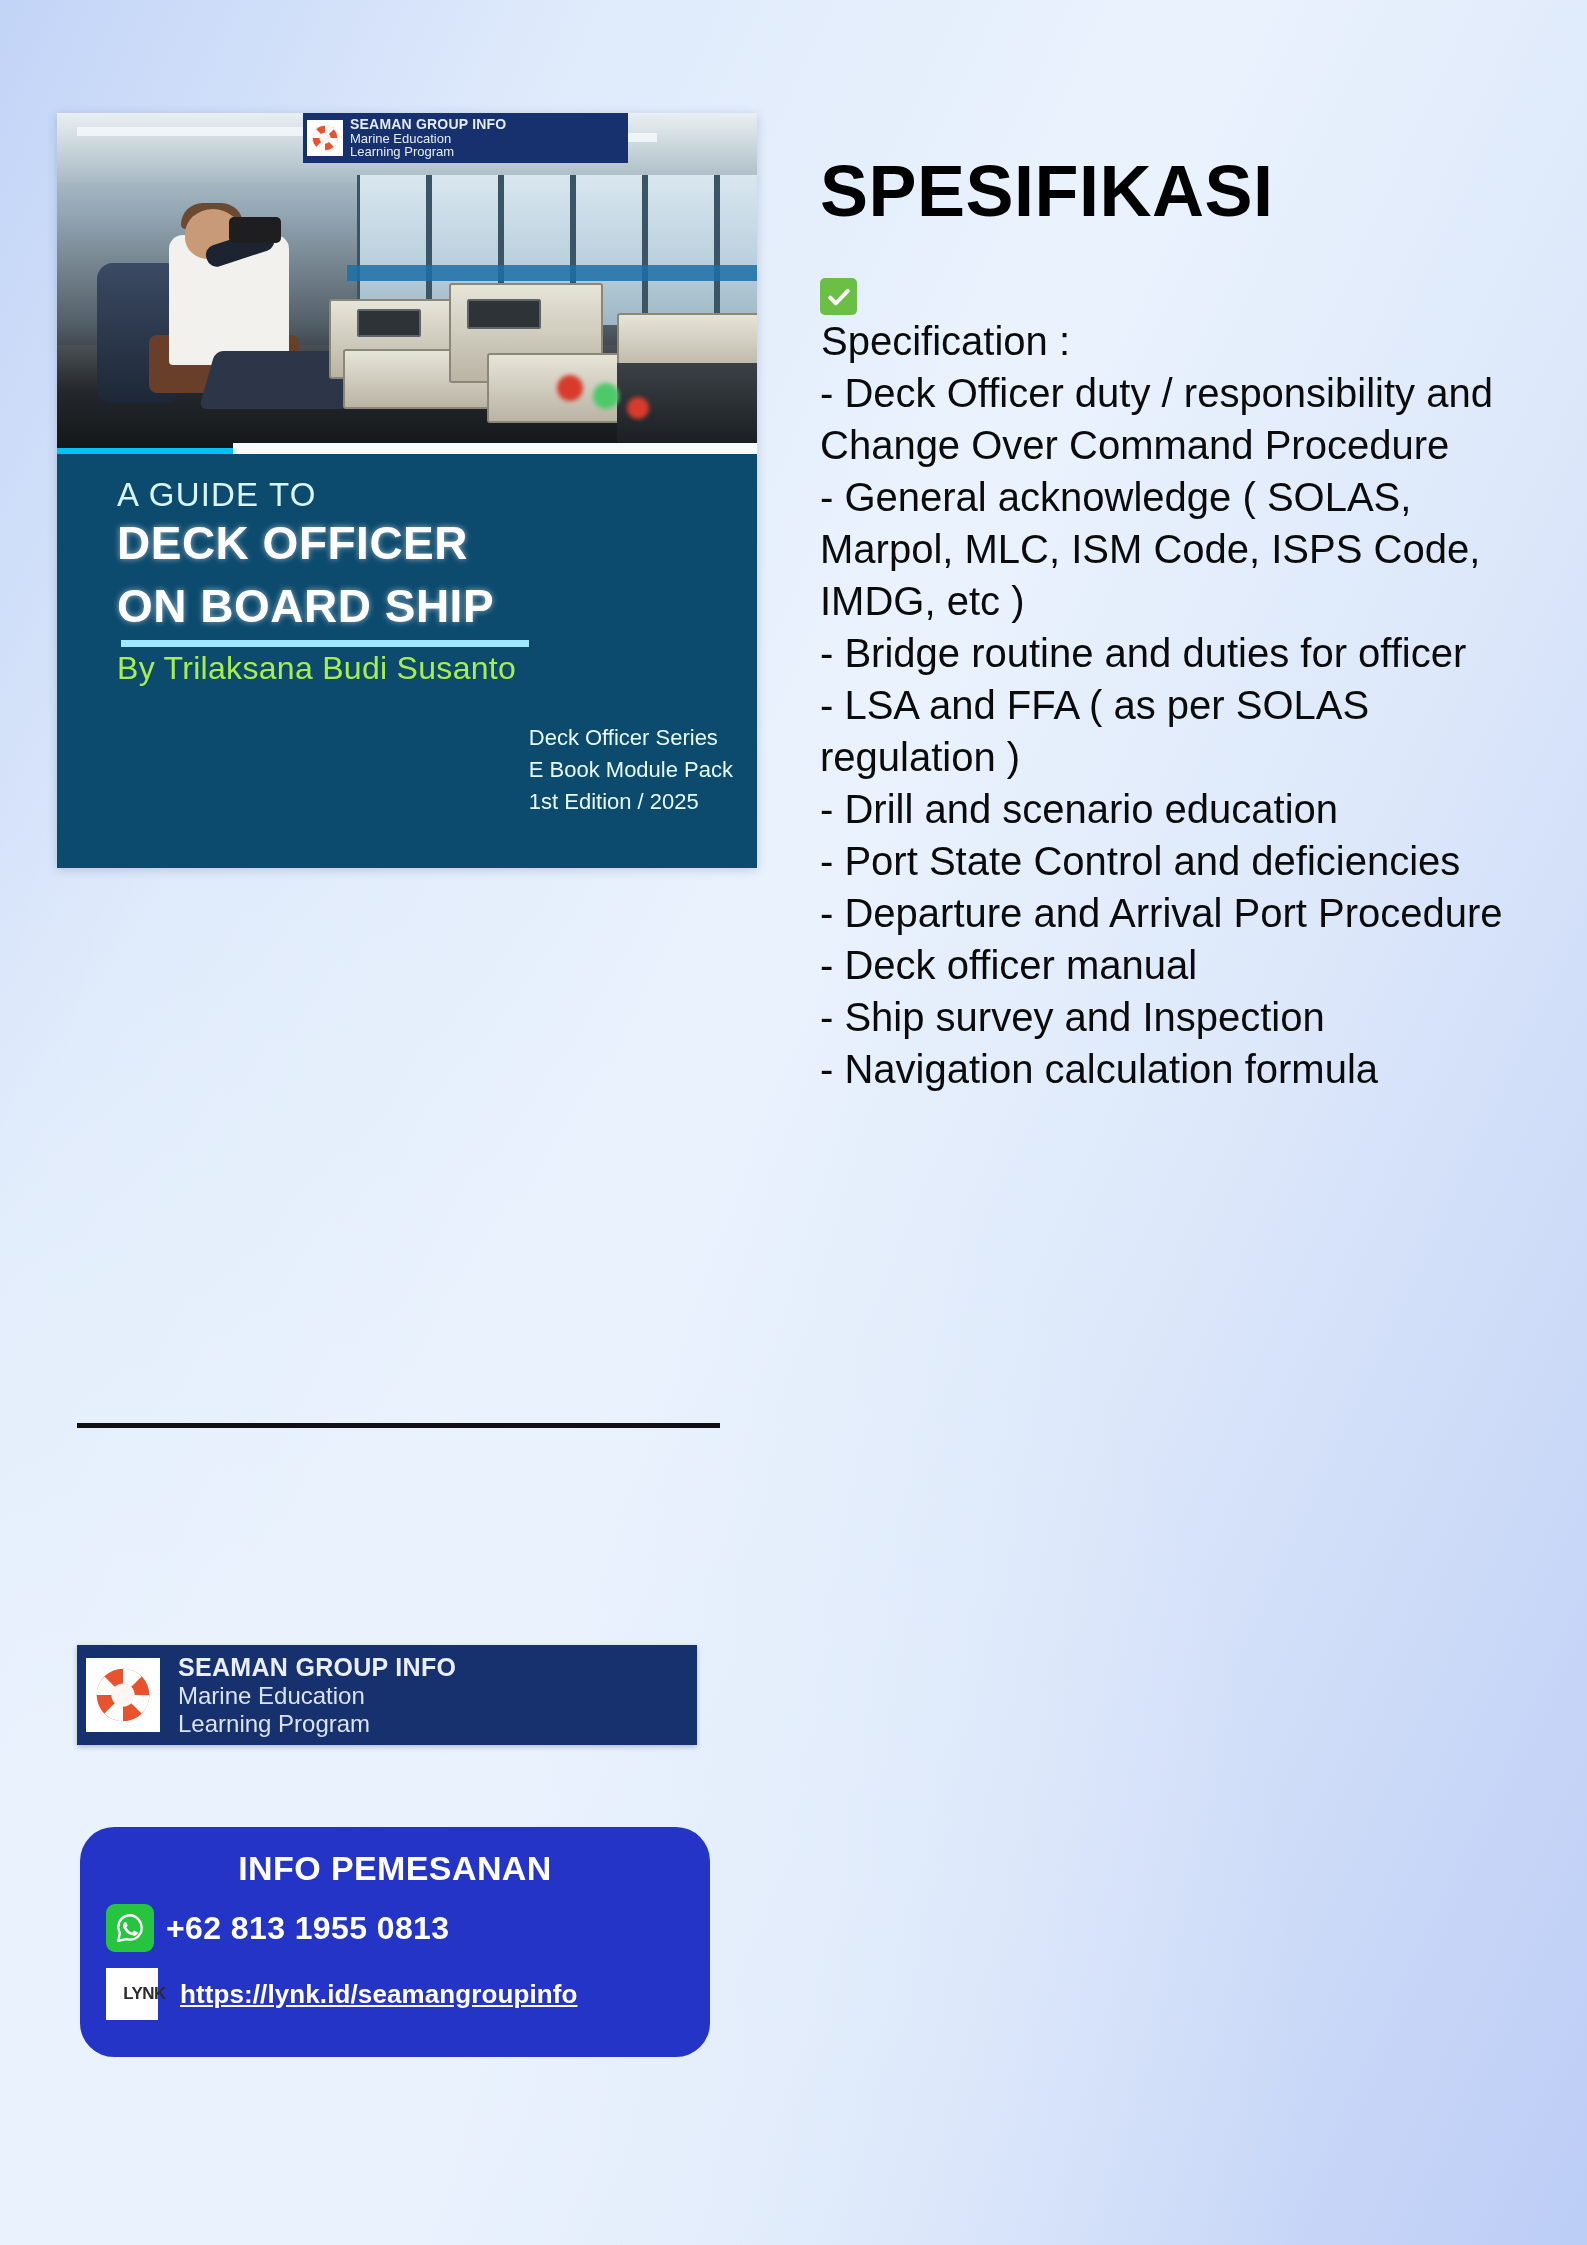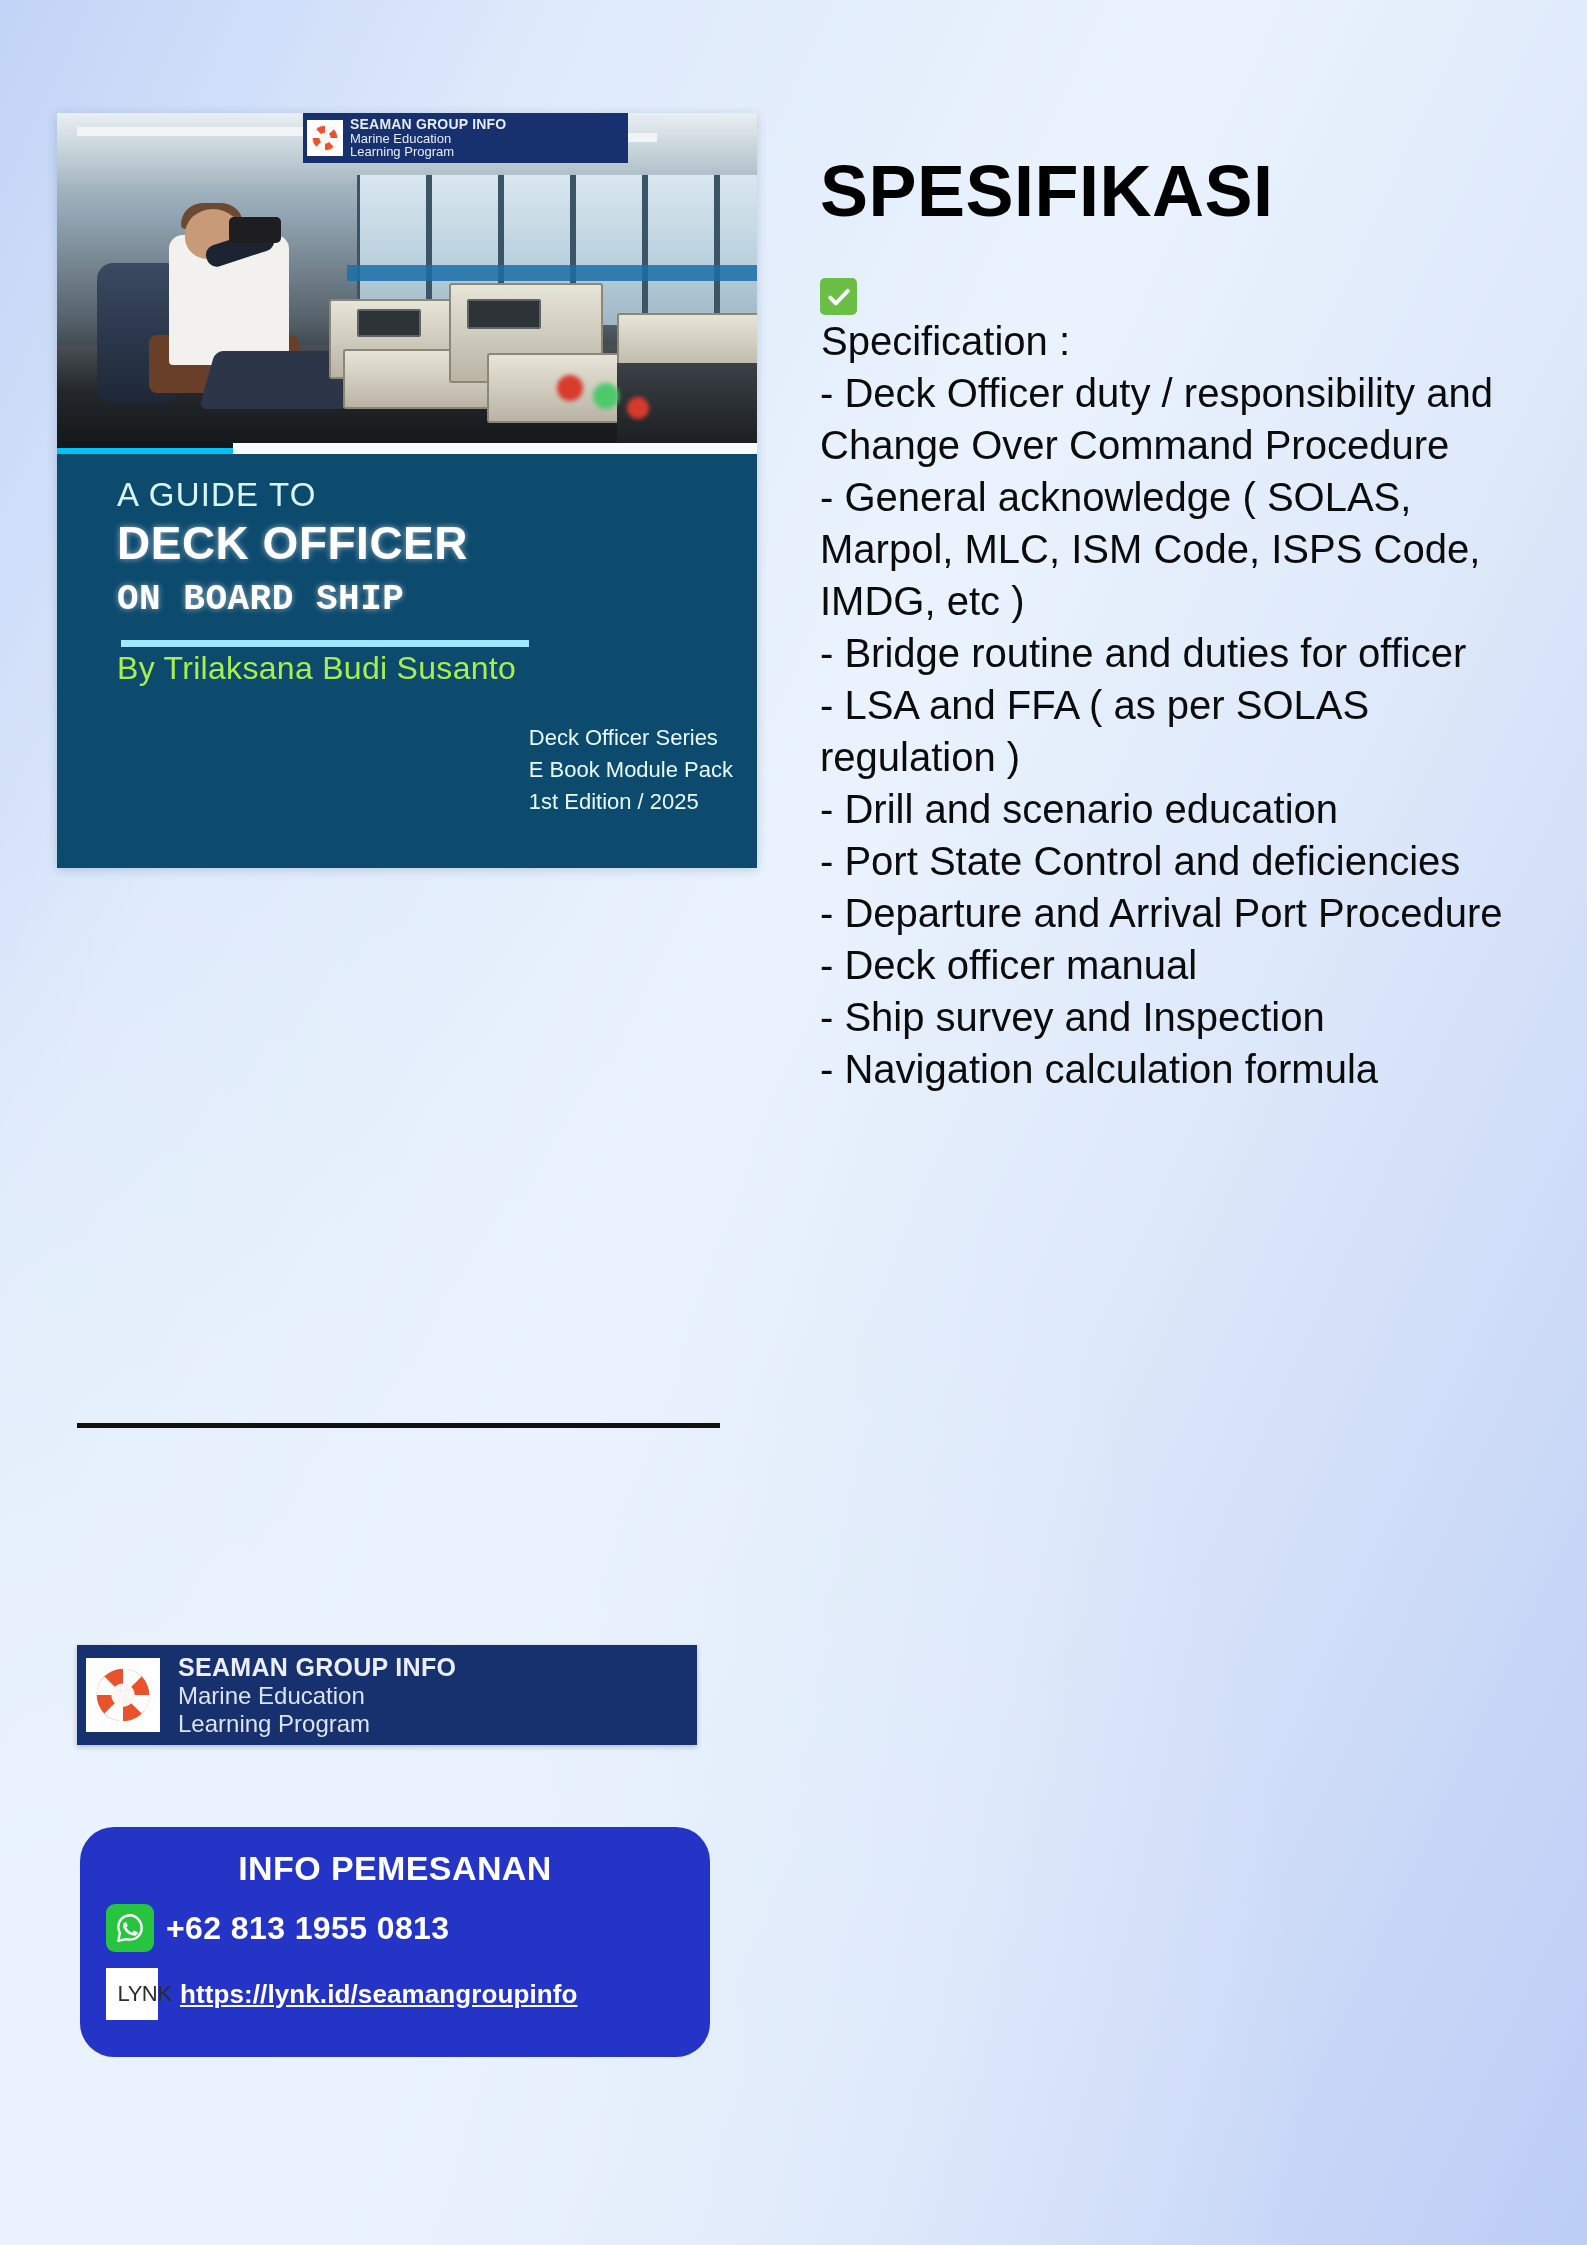--- a/index.html
+++ b/index.html
@@ -71,22 +71,22 @@
   .banner-overlay .ring-box{width:36px;height:36px;background:#fff;display:flex;align-items:center;justify-content:center;flex:none;}
   .banner-overlay .btxt{margin-left:7px;color:#e6ecf6;line-height:1.05;}
   .banner-overlay .btxt .b1{font-size:14px;font-weight:bold;letter-spacing:.2px;}
   .banner-overlay .btxt .b2,.banner-overlay .btxt .b3{font-size:13px;}
 
   .book-white-bar{position:absolute;left:176px;top:330px;width:524px;height:11px;background:#f6fbfd;}
   .book-text{position:absolute;left:0;top:341px;width:700px;height:414px;background:#0c4a6e;}
   .bt-guide{position:absolute;left:60px;top:22px;font-size:33px;color:#d7f6ff;letter-spacing:1.2px;}
   .bt-l1{position:absolute;left:60px;top:62px;font-size:46px;font-weight:bold;color:#ffffff;letter-spacing:.5px;
          text-shadow:0 0 6px rgba(255,255,255,.55);}
-  .bt-l2{position:absolute;left:60px;top:125px;font-size:36px;font-weight:bold;color:#ffffff;letter-spacing:.5px;
-         text-shadow:0 0 6px rgba(255,255,255,.55);font-family:Liberation Mono, monospace;}
+  .bt-l2{position:absolute;left:60px;top:125px;font-size:46px;font-weight:bold;color:#ffffff;letter-spacing:.5px;
+         text-shadow:0 0 6px rgba(255,255,255,.55);}
   .bt-rule{position:absolute;left:64px;top:186px;width:408px;height:7px;background:#9fe8ff;}
   .bt-author{position:absolute;left:60px;top:196px;font-size:32px;color:#a8ee4c;letter-spacing:.3px;}
   .bt-series{position:absolute;right:24px;top:268px;text-align:left;color:#e7fbff;font-size:22px;line-height:1.45;}
 
   .promo{position:absolute;left:70px;top:935px;width:640px;}
   .promo-title{font-size:36px;font-weight:bold;color:#1558a8;line-height:1.45;}
   .promo-line{font-size:30px;font-weight:bold;color:#1558a8;line-height:1.48;}
   .promo-price{color:#e01b12;}
 
   .divider{position:absolute;left:77px;top:1423px;width:643px;height:5px;background:#111;}
@@ -102,21 +102,21 @@
   .org-banner .o2,.org-banner .o3{font-size:24px;font-weight:normal;color:#dbe3f1;}
 
   .contact{
     position:absolute;left:80px;top:1827px;width:630px;height:230px;
     background:#2434c7;border-radius:34px;box-sizing:border-box;padding:18px 26px;
   }
   .contact-title{text-align:center;color:#fff;font-size:34px;font-weight:bold;letter-spacing:.4px;margin-top:4px;}
   .contact-row{display:flex;align-items:center;margin-top:16px;}
   .wa-icon{width:48px;height:48px;background:#27c53f;border-radius:9px;display:flex;align-items:center;justify-content:center;flex:none;}
   .lynk-icon{width:52px;height:52px;background:#fff;display:flex;align-items:center;justify-content:center;flex:none;}
-  .lynk-icon .lynk-word{font-size:22px;font-weight:normal;color:#2b2b2b;letter-spacing:-.5px;margin-left:25px;}
+  .lynk-icon .lynk-word{font-size:17px;font-weight:bold;color:#2b2b2b;letter-spacing:-.5px;margin-left:25px;}
   .contact-phone{margin-left:12px;color:#fff;font-size:32px;font-weight:bold;letter-spacing:.4px;}
   .contact-link{margin-left:22px;color:#fff;font-size:26px;font-weight:bold;text-decoration:underline;letter-spacing:.1px;}
 
   
   .right-col{position:absolute;left:815px;top:0;width:772px;height:2245px;}
   .spec-title{position:absolute;left:5px;top:150px;font-size:72px;font-weight:bold;color:#000;letter-spacing:.5px;}
   .spec-body{position:absolute;left:5px;top:272px;width:690px;font-size:40px;color:#0b0b0b;line-height:1.30;}
   .spec-first{display:flex;align-items:flex-start;flex-direction:column;}
   .check-box{width:37px;height:37px;background:#6cbf45;border-radius:5px;display:inline-flex;
              align-items:center;justify-content:center;flex:none;margin-top:6px;}

